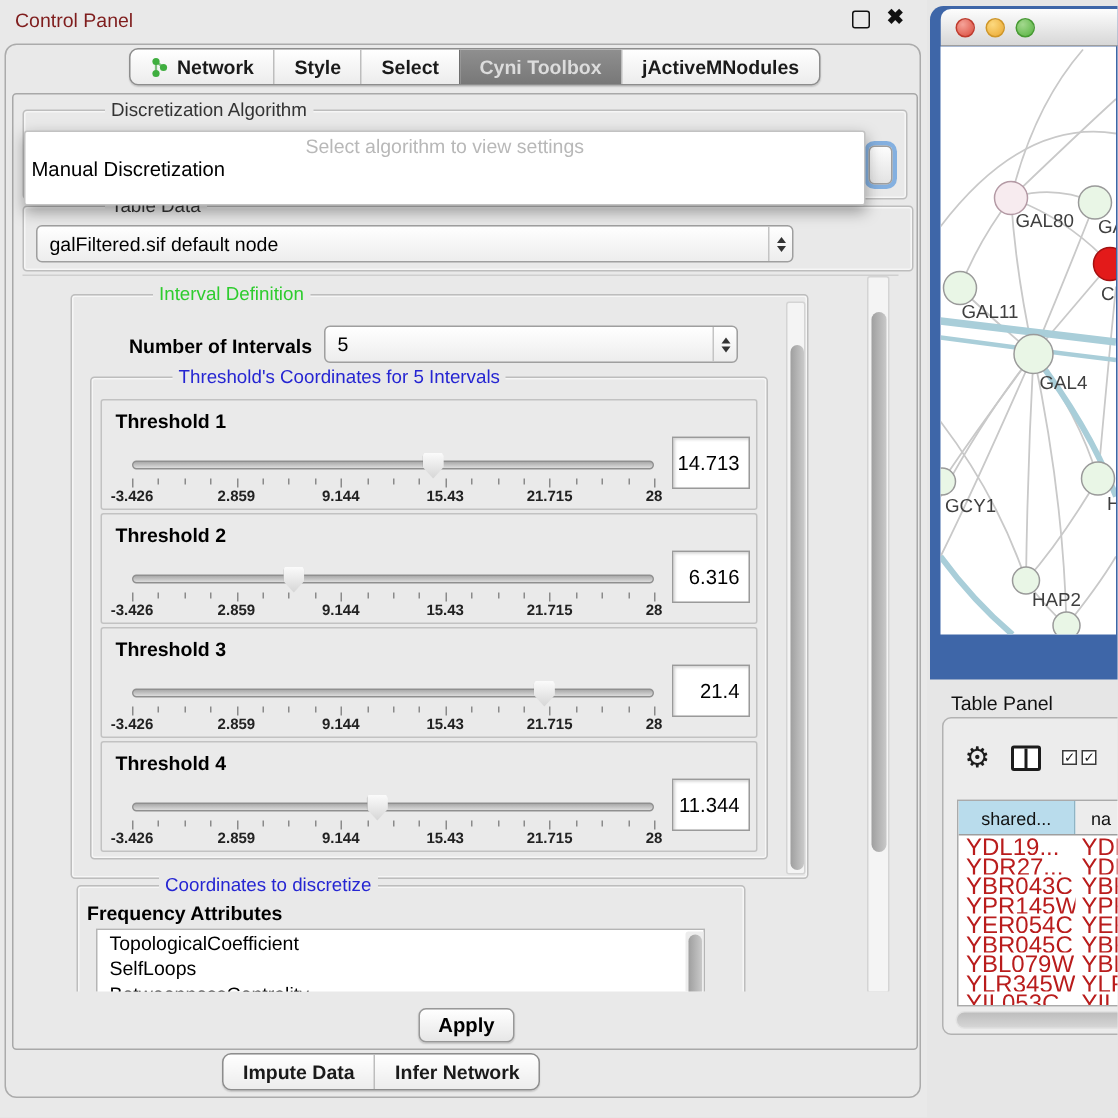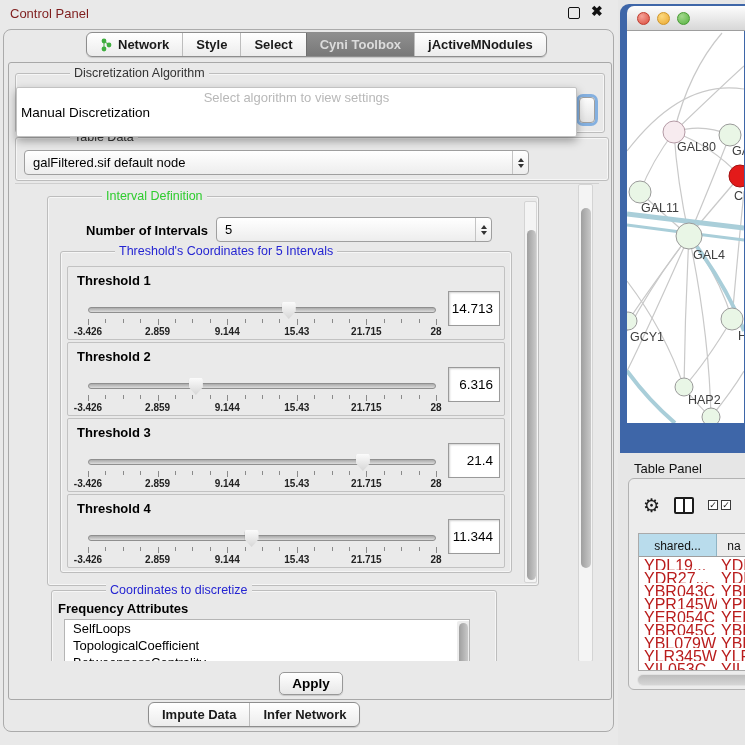--- a/index.html
+++ b/index.html
@@ -379,22 +379,22 @@
           <div id="interval-scroll-track" class="vscroll-track">
             <div id="interval-scroll-thumb" class="vscroll-thumb"></div>
           </div>
         </div>
 
         <div id="attrs-group" class="group-box">
           <span class="group-label blue">Coordinates to discretize</span>
           <span id="attrs-title">Frequency Attributes</span>
           <div id="attrs-list">
             <div id="attrs-items">
+                <div class="attr-item">TopologicalCoefficient</div>
                 <div class="attr-item">SelfLoops</div>
-                <div class="attr-item">TopologicalCoefficient</div>
                 <div class="attr-item">BetweennessCentrality</div>
               </div>
             <div id="attrs-scroll-track" class="vscroll-track">
               <div id="attrs-scroll-thumb" class="vscroll-thumb"></div>
             </div>
           </div>
         </div>
 
         <div id="main-scroll-track" class="vscroll-track abs">
           <div id="main-scroll-thumb" class="vscroll-thumb"></div>

